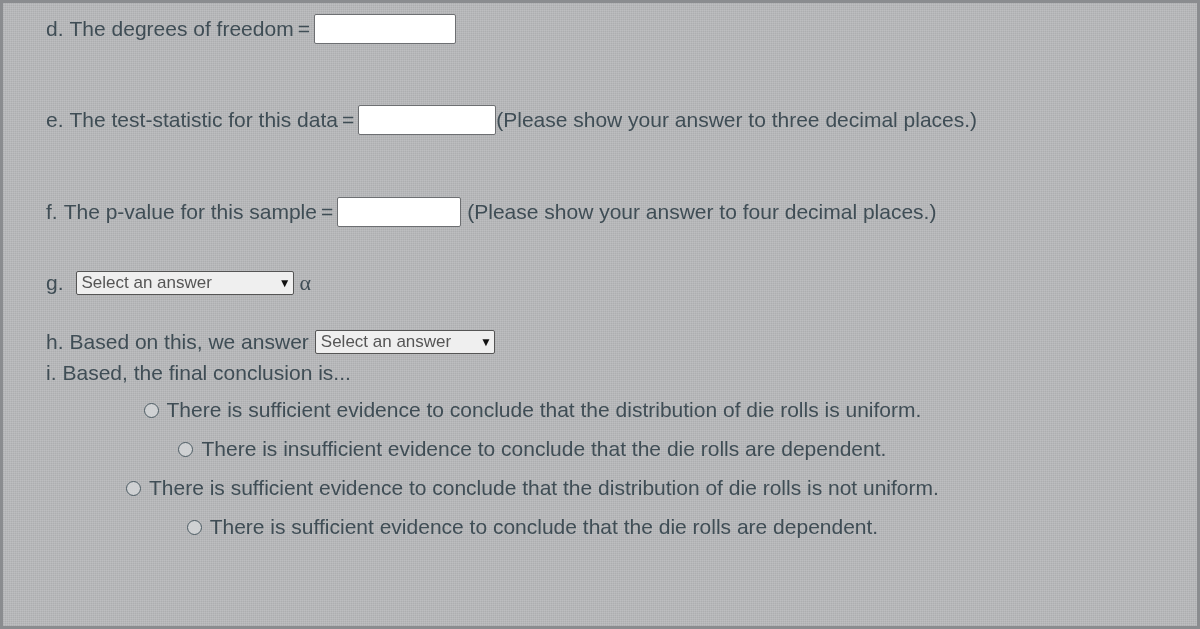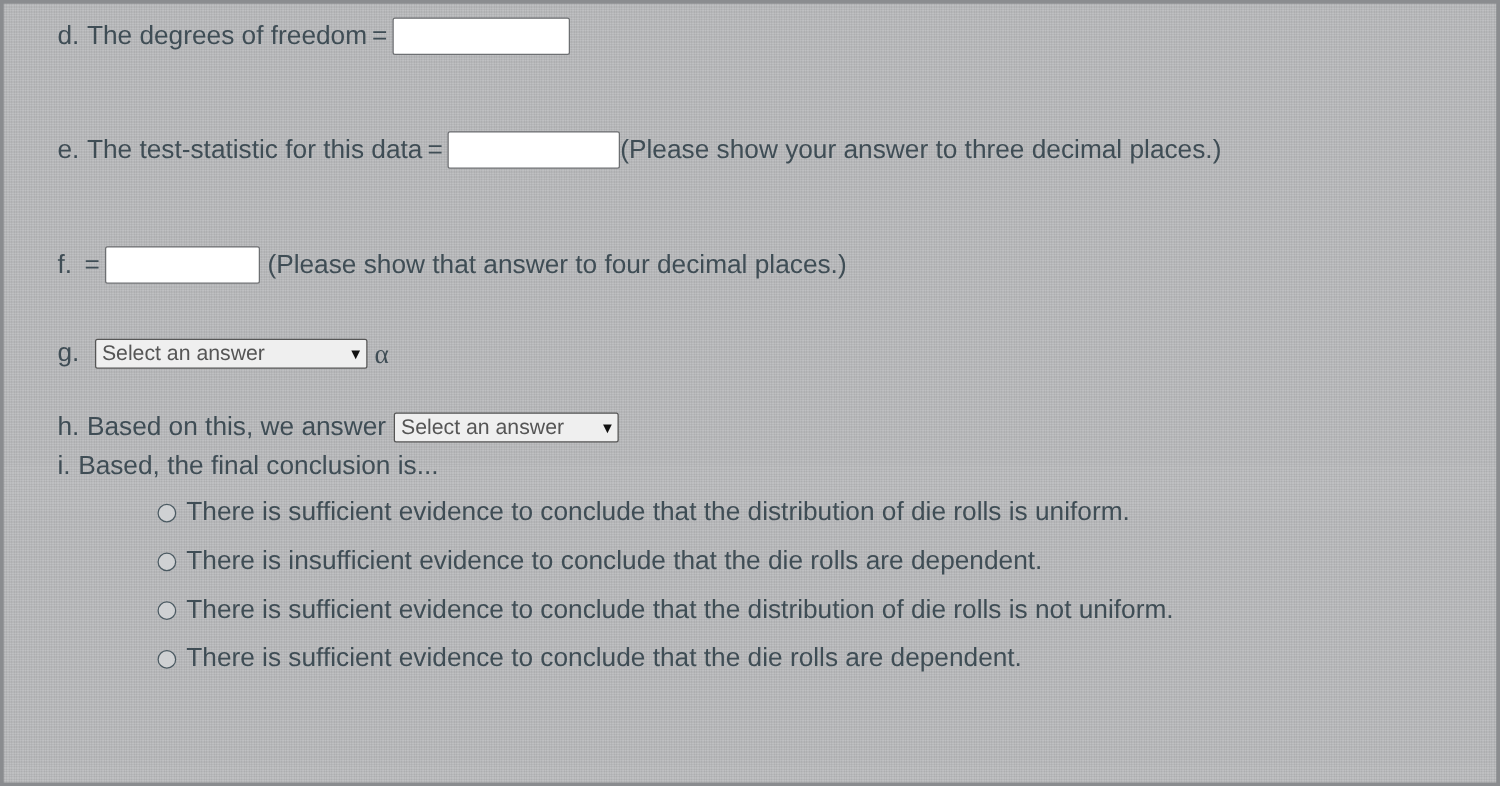--- a/index.html
+++ b/index.html
@@ -79,20 +79,21 @@
 
   .hint {
     color: #3f4d55;
     margin-left: 0;
   }
 
   .opt-row {
     display: flex;
     align-items: center;
     margin-bottom: 15px;
+    justify-content: center;
   }
   .radio {
     width: 15px;
     height: 15px;
     border: 1.5px solid #4b5a62;
     border-radius: 50%;
     background: #cfd1d3;
     margin-right: 8px;
     flex: 0 0 15px;
     box-sizing: border-box;
@@ -118,23 +119,24 @@
   <span style="width:6px;"></span>
   <span>The test-statistic for this data</span>
   <span class="eq-gap">=</span>
   <input class="text-input w-138" type="text" style="">
   <span class="hint">(Please show your answer to three decimal places.)</span>
 </div>
 
 <div class="row q-f">
   <span>f.</span>
   <span style="width:6px;"></span>
+  <span>The p-value for this sample</span>
   <span class="eq-gap">=</span>
   <input class="text-input w-124" type="text" style="">
-  <span class="hint" style="margin-left:6px;">(Please show that answer to four decimal places.)</span>
+  <span class="hint" style="margin-left:6px;">(Please show your answer to four decimal places.)</span>
 </div>
 
 <div class="row q-g">
   <span>g.</span>
   <span style="width:6px;"></span>
   <span style="width:6px;"></span>
   <span class="select-box sel-g">
     <span>Select an answer</span>
     <span style="flex:1"></span>
     <span class="caret">▼</span>

